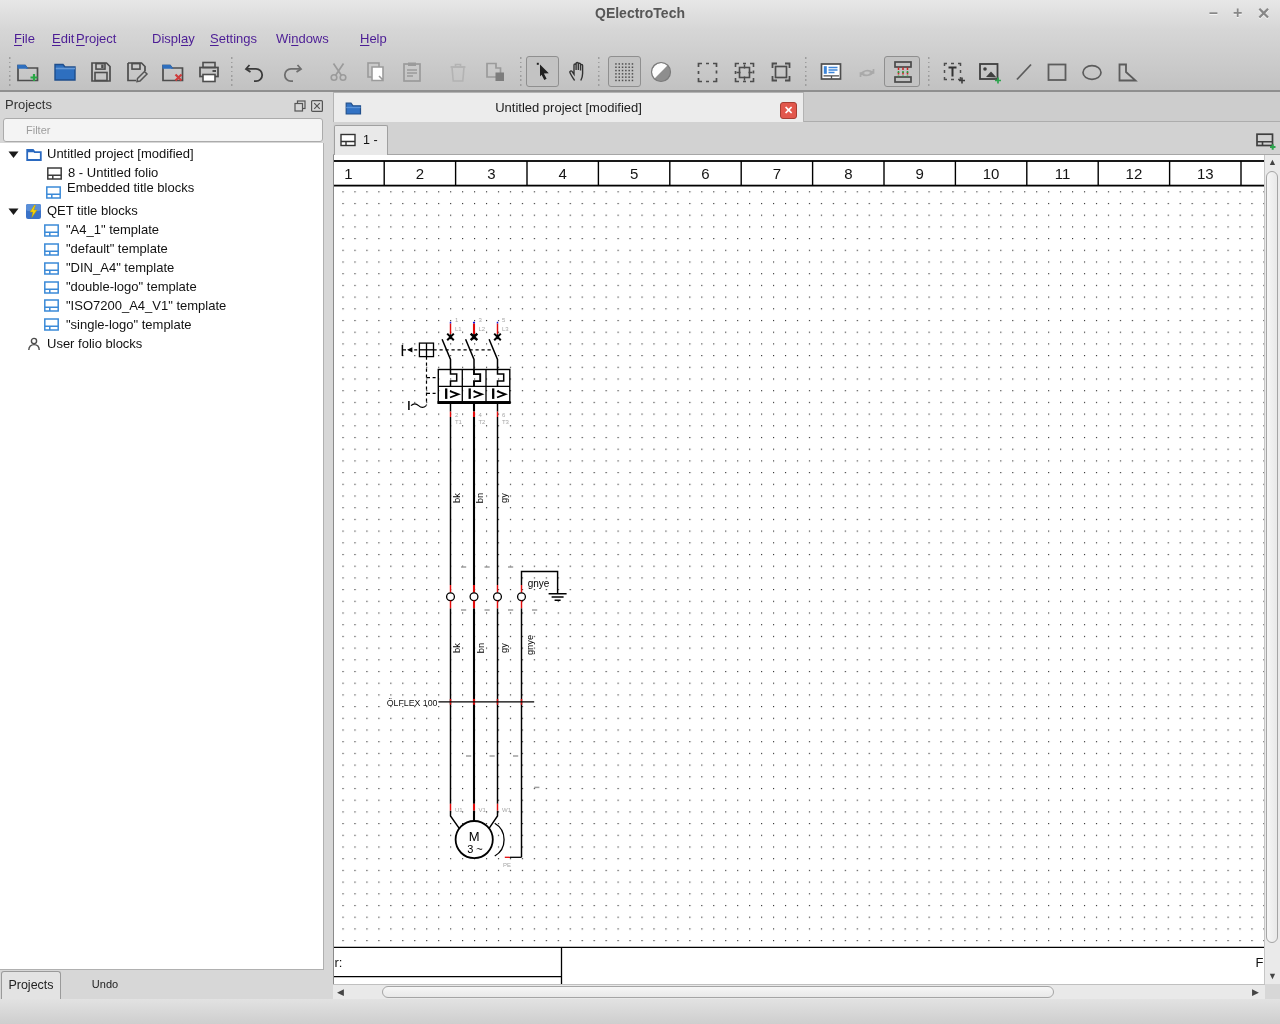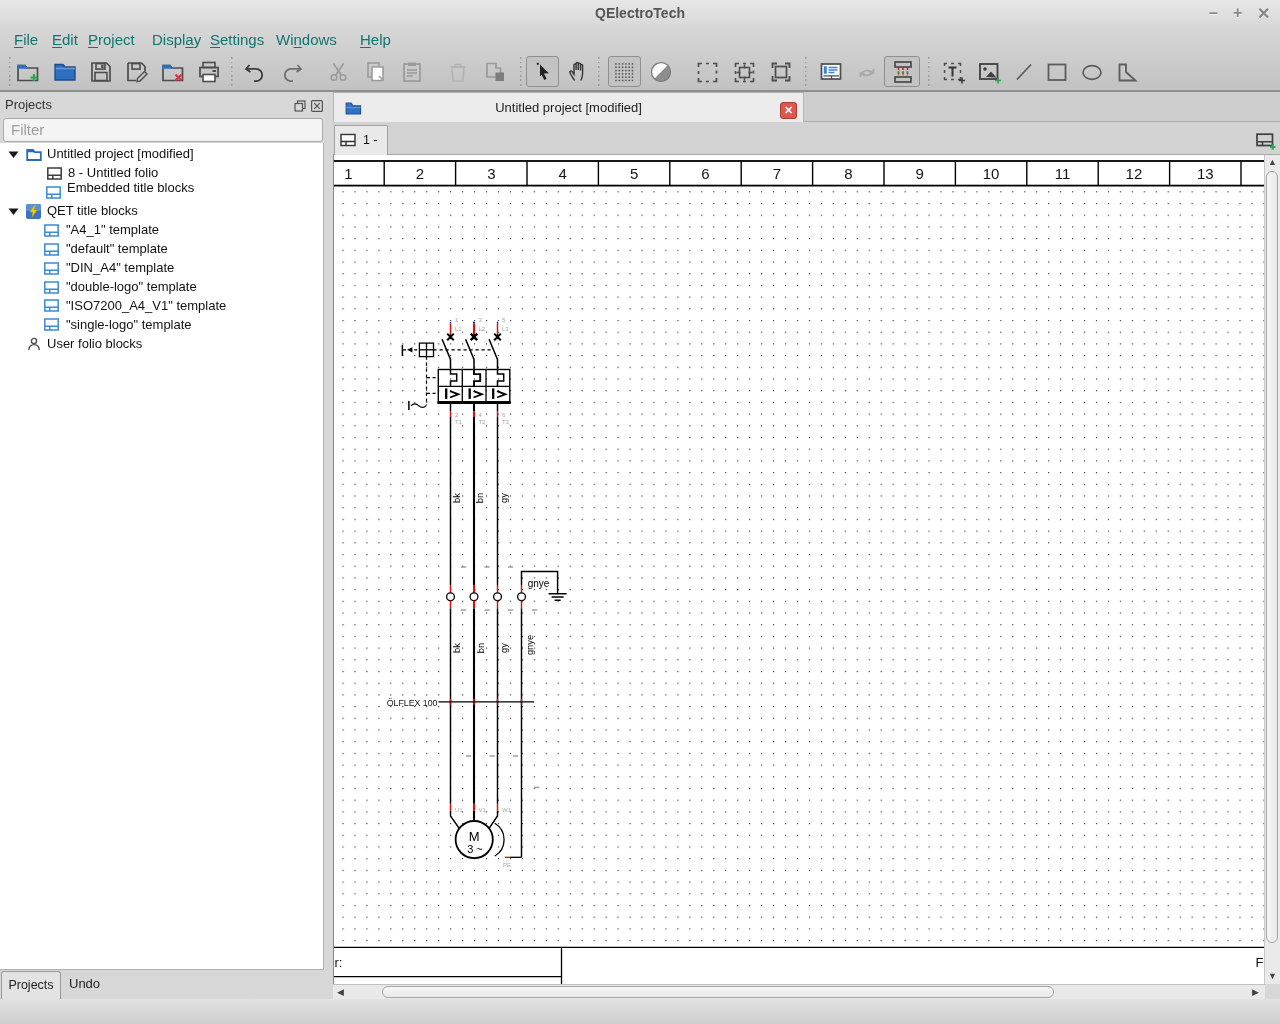--- a/index.html
+++ b/index.html
@@ -3,38 +3,38 @@
 *{margin:0;padding:0;box-sizing:border-box}
 html,body{width:1280px;height:1024px;overflow:hidden;background:#d7d7d7;
 font-family:"Liberation Sans",sans-serif;-webkit-font-smoothing:antialiased}
 .abs{position:absolute}
 #chrome{position:absolute;left:0;top:0;width:1280px;height:92px;
 background:linear-gradient(180deg,#e7e7e7 0px,#d6d6d6 30px,#c2c2c2 89px)}
 #chromeline{position:absolute;left:0;top:90px;width:1280px;height:2px;background:#8f8f8f}
 #wtitle{position:absolute;left:0;top:5px;width:1280px;text-align:center;
 font-size:14px;font-weight:bold;color:#565656}
 .wbtn{position:absolute;top:4px;font-size:16px;font-weight:bold;color:#878787;text-shadow:0 1px 0 #f5f5f5}
-.menu{position:absolute;top:31px;font-size:15px;color:#0f766e}
+.menu{position:absolute;top:31px;font-size:13px;color:#4c1d95}
 .menu u{text-decoration-thickness:1px;text-underline-offset:2px}
 .sep{position:absolute;top:57px;height:30px;width:2px;
 background-image:repeating-linear-gradient(180deg,#9d9d9d 0 1.5px,transparent 1.5px 4.5px);background-size:1.5px 100%;background-repeat:no-repeat;background-position:0 0}
 .tbtn{position:absolute;top:56px;height:31px;background:#c3c3c3;border:1px solid #8f8f8f;border-radius:3px}
 .ticon{position:absolute;top:59px}
 #docktitle{position:absolute;left:5px;top:97px;font-size:13px;color:#333}
 .dkbtn{position:absolute;top:100px;width:12px;height:12px}
 #filter{position:absolute;left:3px;top:118px;width:320px;height:24px;background:#f4f4f4;
-border:1px solid #ababab;border-radius:3px;font-size:15px;color:#9d9d9d;line-height:22px;padding-left:7px}
+border:1px solid #ababab;border-radius:3px;font-size:11px;color:#9d9d9d;line-height:22px;padding-left:22px}
 #tree{position:absolute;left:0px;top:143px;width:324px;height:827px;background:#fff;
 border-right:1px solid #b0b0b0;border-bottom:1px solid #b0b0b0}
 .trow{position:absolute;font-size:13px;color:#111;white-space:nowrap}
 #tabProjects{position:absolute;left:1px;top:971px;width:60px;height:29px;background:#e3e3e3;
 border:1px solid #9a9a9a;border-bottom:none;border-radius:3px 3px 0 0;
 font-size:12.5px;color:#222;text-align:center;line-height:26px}
-#tabUndo{position:absolute;left:69px;top:971px;width:44px;height:28px;
-font-size:13px;color:#222;text-align:left;line-height:26px}
+#tabUndo{position:absolute;left:83px;top:971px;width:44px;height:28px;
+font-size:11px;color:#222;text-align:center;line-height:26px}
 
 #mdibar{position:absolute;left:333px;top:92px;width:947px;height:30px;background:#cdcdcd;border-bottom:1px solid #adadad}
 #projtab{position:absolute;left:333px;top:92px;width:471px;height:30px;background:#ececec;
 border:1px solid #b3b3b3;border-bottom:none}
 #projtab .t{position:absolute;left:0;top:7px;width:100%;text-align:center;font-size:13px;color:#1c1c1c}
 #closebtn{position:absolute;left:446px;top:9px;width:17px;height:17px;background:#e2574c;
 border:1px solid #a63d33;border-radius:3px;color:#fff;font-weight:bold;font-size:11px;text-align:center;line-height:15px}
 #foliobar{position:absolute;left:333px;top:122px;width:947px;height:33px;background:#d2d2d2;border-bottom:1px solid #a6a6a6}
 #foliotab{position:absolute;left:334px;top:125px;width:54px;height:30px;background:#e9e9e9;
 border:1px solid #a0a0a0;border-bottom:none;border-radius:2px 2px 0 0}
@@ -52,21 +52,21 @@
 </style></head>
 <body>
 <div id="chrome"></div>
 <div id="chromeline"></div>
 <div id="wtitle">QElectroTech</div>
 <div class="wbtn" style="left:1209px">–</div>
 <div class="wbtn" style="left:1233px">+</div>
 <div class="wbtn" style="left:1257px">✕</div>
 <div class="menu" style="left:14px"><u>F</u>ile</div>
 <div class="menu" style="left:52px"><u>E</u>dit</div>
-<div class="menu" style="left:88px"><u>P</u>roject</div>
+<div class="menu" style="left:76px"><u>P</u>roject</div>
 <div class="menu" style="left:152px">Displ<u>a</u>y</div>
 <div class="menu" style="left:210px"><u>S</u>ettings</div>
 <div class="menu" style="left:276px">Wi<u>n</u>dows</div>
 <div class="menu" style="left:360px"><u>H</u>elp</div>
 
 <div class="sep" style="left:9px"></div>
 <div class="sep" style="left:231px"></div>
 <div class="sep" style="left:520px"></div>
 <div class="sep" style="left:598px"></div>
 <div class="sep" style="left:805px"></div>

